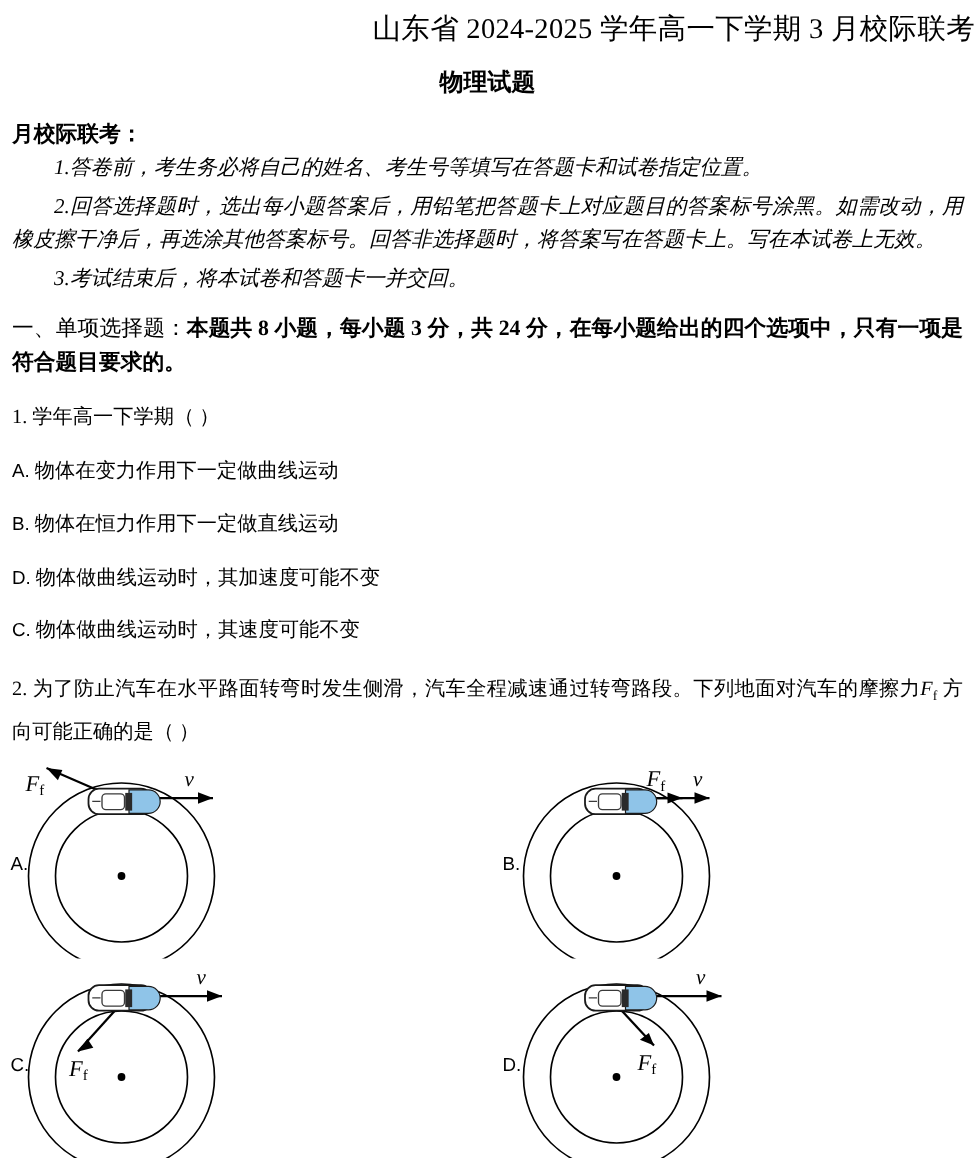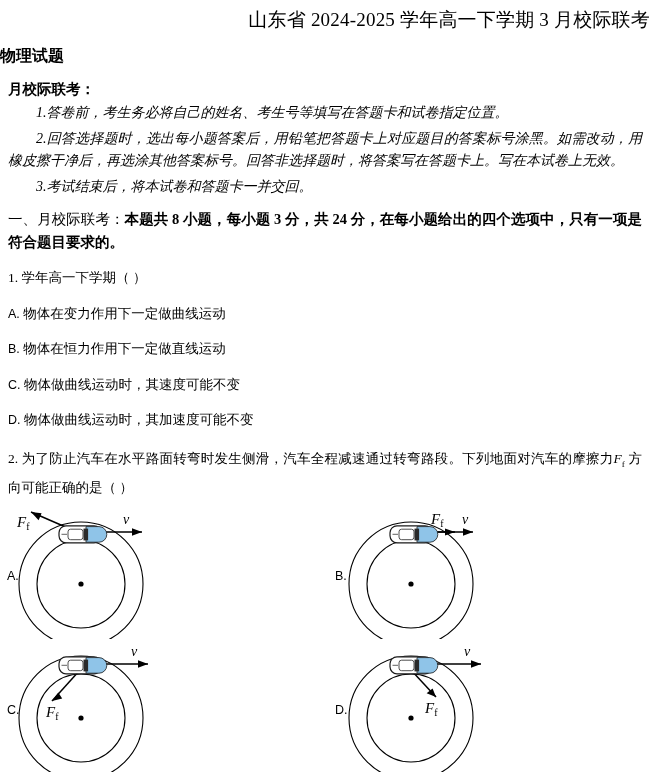--- a/index.html
+++ b/index.html
@@ -23,21 +23,21 @@
   }
   .title-1 {
     text-align: right;
     font-size: 19px;
     font-weight: normal;
     line-height: 1.2;
     margin: 9px 0 0 0;
     letter-spacing: 0.2px;
   }
   .title-2 {
-    text-align: left;
+    text-align: center;
     font-size: 16px;
     font-weight: bold;
     line-height: 1.2;
     margin: 14px 0 0 0;
   }
   .notice-head {
     font-size: 14.5px;
     font-weight: bold;
     margin: 15px 0 0 8px;
   }
@@ -125,29 +125,29 @@
 <div class="page">
 
   <div class="title-1">山东省 2024-2025 学年高一下学期 3 月校际联考</div>
   <div class="title-2">物理试题</div>
 
   <div class="notice-head">月校际联考：</div>
   <div class="notice-item">1.答卷前，考生务必将自己的姓名、考生号等填写在答题卡和试卷指定位置。</div>
   <div class="notice-item">2.回答选择题时，选出每小题答案后，用铅笔把答题卡上对应题目的答案标号涂黑。如需改动，用橡皮擦干净后，再选涂其他答案标号。回答非选择题时，将答案写在答题卡上。写在本试卷上无效。</div>
   <div class="notice-item">3.考试结束后，将本试卷和答题卡一并交回。</div>
 
-  <div class="section-head"><span>一、月校际联考：</span><span class="b">本题共 8 小题，每小题 3 分，共 24 分，在每小题给出的四个选项中，只有一项是符合题目要求的。</span></div>
+  <div class="section-head"><span>一、单项选择题：</span><span class="b">本题共 8 小题，每小题 3 分，共 24 分，在每小题给出的四个选项中，只有一项是符合题目要求的。</span></div>
 
   <div class="q-text"><span>1.</span> <span>学年高一下学期（        ）</span></div>
 
   <div class="opt-list">
     <div class="opt"><span class="lbl">A.</span> <span>物体在变力作用下一定做曲线运动</span></div>
     <div class="opt"><span class="lbl">B.</span> <span>物体在恒力作用下一定做直线运动</span></div>
+    <div class="opt"><span class="lbl">D.</span> <span>物体做曲线运动时，其加速度可能不变</span></div>
     <div class="opt"><span class="lbl">C.</span> <span>物体做曲线运动时，其速度可能不变</span></div>
-    <div class="opt"><span class="lbl">D.</span> <span>物体做曲线运动时，其加速度可能不变</span></div>
   </div>
 
   <div class="q-text-2"><span>2.</span> <span>为了防止汽车在水平路面转弯时发生侧滑，汽车全程减速通过转弯路段。下列地面对汽车的摩擦力</span><span class="mathf"><span>F</span><sub>f</sub></span> <span>方向可能正确的是（        ）</span></div>
 
   <div class="diagrams">
 
     <div class="fig fig-a">
       <span class="optlabel">A.</span>
       <svg width="300" height="134" viewBox="0 0 300 134" xmlns="http://www.w3.org/2000/svg">
 

